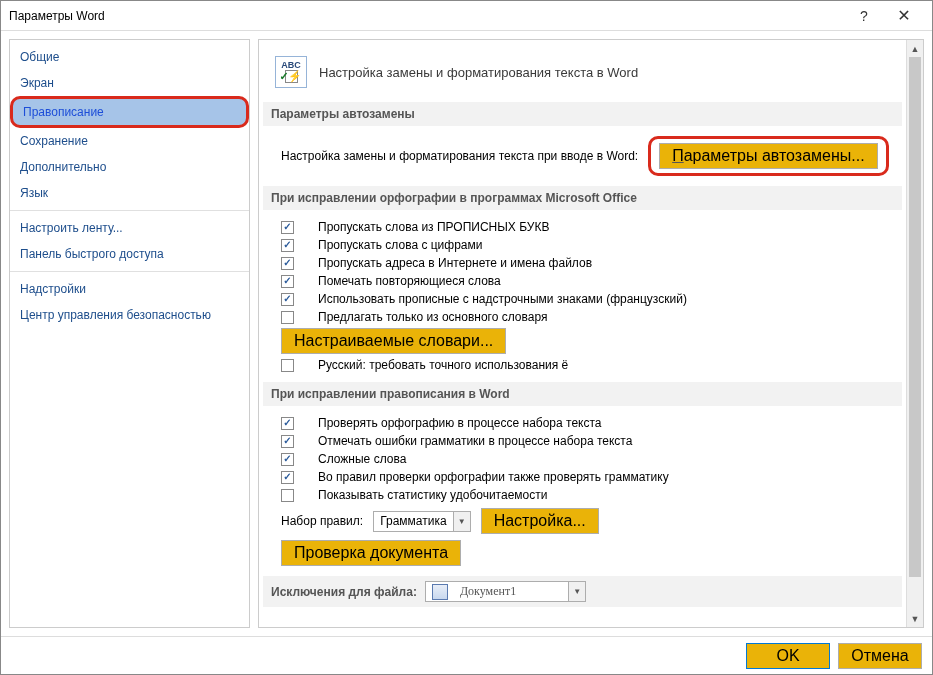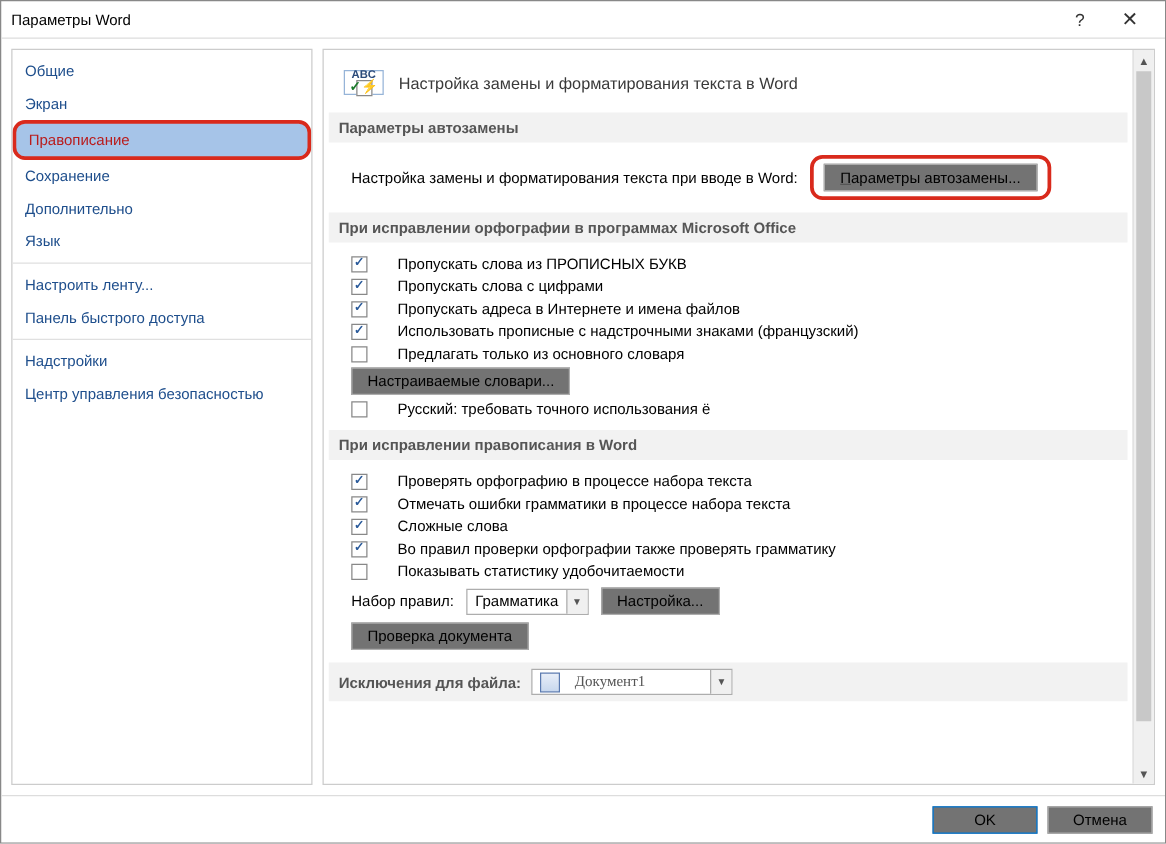--- a/index.html
+++ b/index.html
@@ -49,21 +49,21 @@
   overflow: hidden;
 }
 .side-item {
   padding: 6px 10px;
   color: #1e4e8c;
   font-size: 12px;
   cursor: pointer;
 }
 .side-item.selected {
   background: #a6c4e8;
-  color: #b91c1c;
+  color: #1d4ed8;
 }
 .side-sep {
   border-top: 1px solid #e0e0e0;
   margin: 4px 0;
 }
 .highlight-red {
   border: 3px solid #d92a1c;
   border-radius: 10px;
 }
 .content-wrap {
@@ -93,21 +93,21 @@
   position:absolute;top:17px;left:2px;right:2px;height:520px;
   background:#c8c8c8;
 }
 .header-row {
   display: flex;
   align-items: center;
   gap: 12px;
   margin: 8px 0 14px 0;
 }
 .abc-icon {
-  width: 32px; height: 20px;
+  width: 32px; height: 32px;
   border: 1px solid #96b4d8;
   display:flex;flex-direction:column;align-items:center;justify-content:center;
   font-size:9px;font-weight:bold;
   background:#fff;
 }
 .abc-icon .abc { color:#2a4a7a; line-height:1; }
 .abc-icon .chk { color:#1a7a2a; font-size:11px; line-height:1; }
 .header-title { font-size: 13px; color: #3a3a3a; }
 .section-head {
   background: #f2f2f2;
@@ -129,24 +129,24 @@
   border: 1px solid #888;
   display: inline-flex;
   align-items: center;
   justify-content: center;
   font-size: 10px;
   line-height: 1;
   background: #fff;
 }
 .chk.checked::after { content: "✓"; color: #2a5a9a; font-weight:bold; }
 .btn {
-  background: #737373;
+  background: #eab308;
   border: 1px solid #adadad;
   padding: 3px 12px;
-  font-size: 12px;
+  font-size: 16px;
   cursor: pointer;
   font-family: inherit;
 }
 .inline-row {
   display:flex;align-items:center;gap:10px;margin:6px 0 6px 6px;
 }
 .select {
   display:inline-flex;align-items:center;
   border:1px solid #adadad;background:#fff;
   height:21px;
@@ -226,20 +226,24 @@
         <div class="row">
             <span class="chk checked"></span>
             <label>Пропускать слова с цифрами</label>
           </div>
         <div class="row">
             <span class="chk checked"></span>
             <label>Пропускать адреса в Интернете и имена файлов</label>
           </div>
         <div class="row">
             <span class="chk checked"></span>
+            <label>Помечать повторяющиеся слова</label>
+          </div>
+        <div class="row">
+            <span class="chk checked"></span>
             <label>Использовать прописные с надстрочными знаками (французский)</label>
           </div>
         <div class="row">
             <span class="chk"></span>
             <label>Предлагать только из основного словаря</label>
           </div>
         <div class="row">
             <button class="btn">Настраиваемые словари...</button>
           </div>
         <div class="row">

